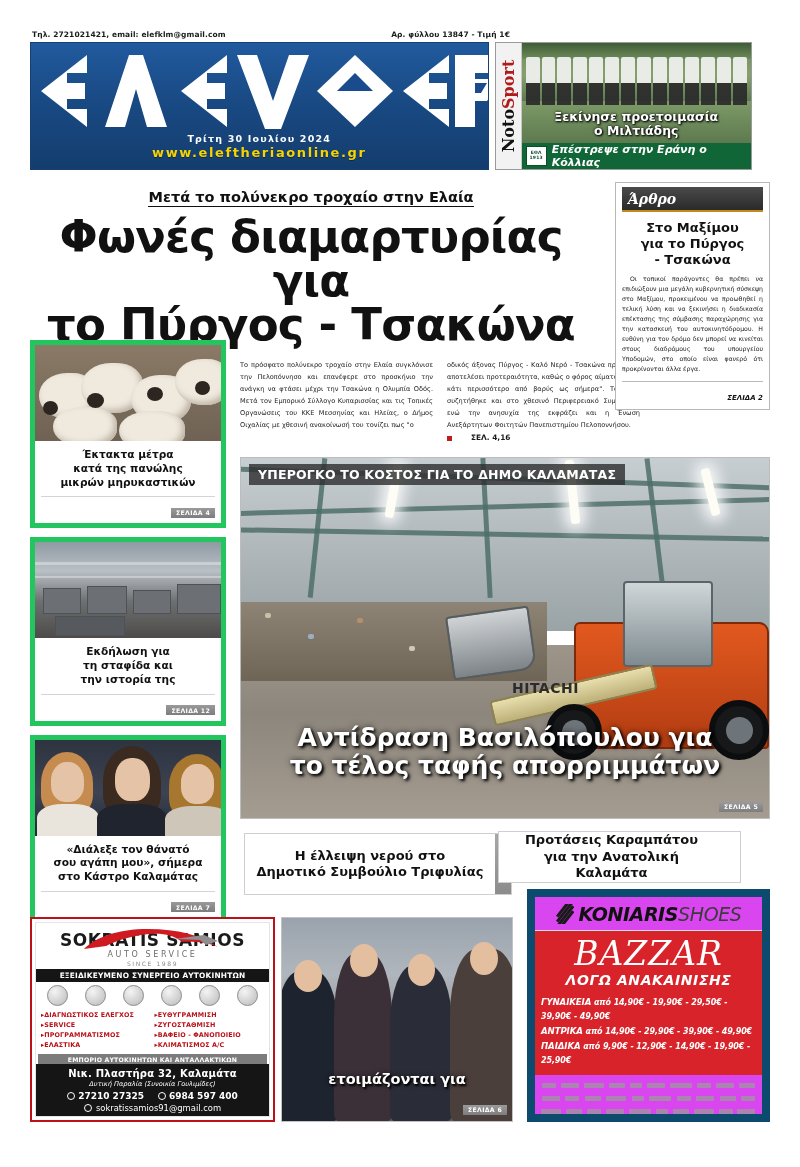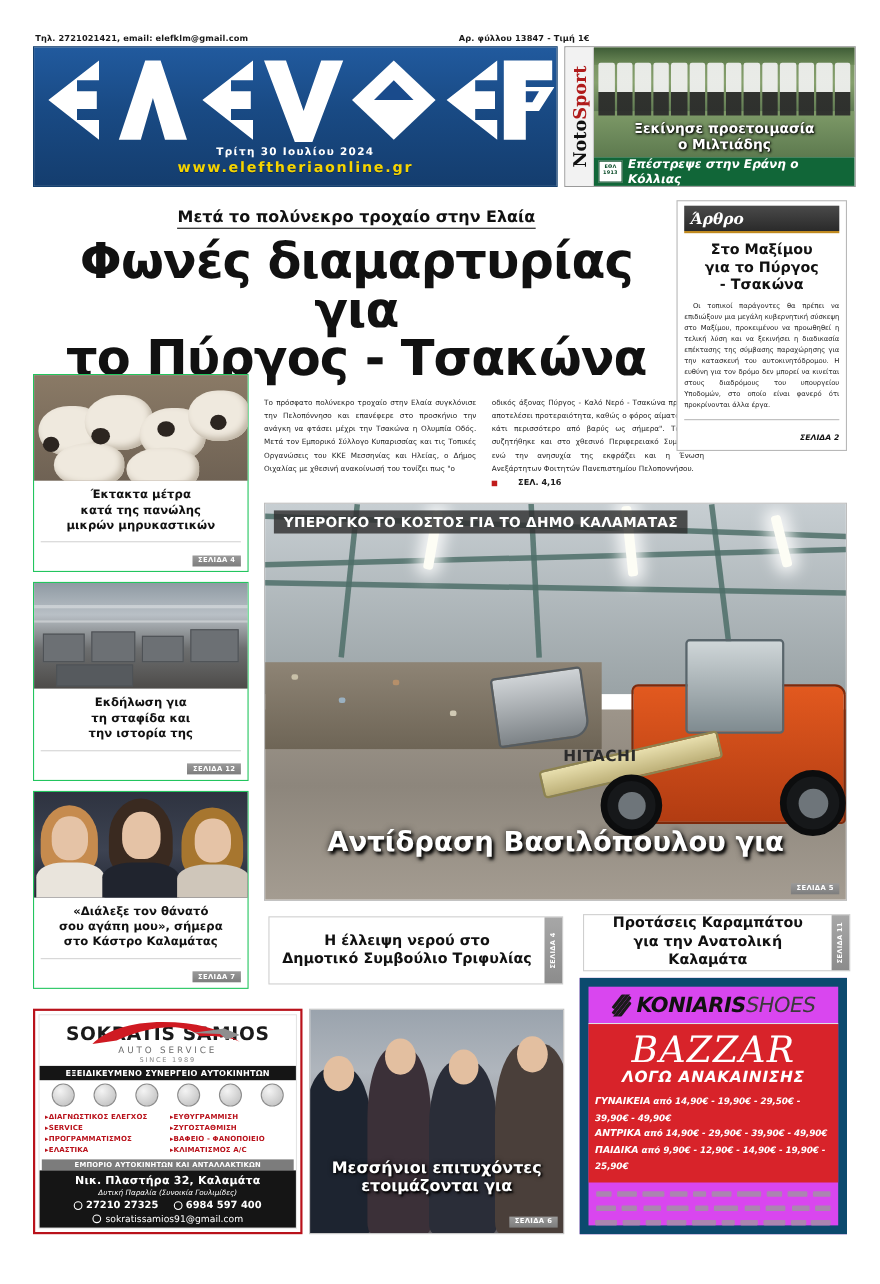--- a/index.html
+++ b/index.html
@@ -5,21 +5,21 @@
 <style>
   * { box-sizing: border-box; margin: 0; padding: 0; }
   body {
     width: 800px; height: 1167px;
     background: #ffffff;
     font-family: "DejaVu Sans", "Liberation Sans", sans-serif;
     color: #111;
     overflow: hidden;
     position: relative;
   }
-  .page { width: 800px; height: 1167px; padding: 30px 22px 18px 30px; position: relative; }
+  .page { width: 800px; height: 1167px; padding: 30px 48px 18px 30px; position: relative; }
 
   
   .topbar { display: flex; justify-content: space-between; align-items: flex-end; font-size: 7.5px; color: #1a1a1a; padding: 0 2px 3px 2px; letter-spacing: .1px; }
   .topbar .left { font-weight: bold; }
   .topbar .right { font-weight: bold; margin-right: 240px; }
 
   
   .masthead-row { display: flex; gap: 6px; align-items: stretch; }
   .masthead {
     flex: 1 1 auto; background: #1a4b8c; position: relative;
@@ -74,21 +74,21 @@
 
   
   .lead { display: flex; gap: 14px; margin: 12px 0 0 210px; width: 400px; }
   .lead .col { flex: 1; font-size: 6.6px; line-height: 1.82; text-align: justify; color: #1c1c1c; }
   .lead .col p { text-indent: 0; }
   .sel-inline { display: inline-flex; align-items: center; gap: 19px; font-weight: bold; font-size: 7.4px; }
   .sel-inline i { width: 5px; height: 5px; background: #c01c1c; display: inline-block; }
 
   
   .leftcol { position: absolute; left: 30px; top: 340px; width: 196px; }
-  .lcard { border: 1px solid #22c55e; background: #fff; margin-bottom: 9px; }
+  .lcard { border: 5px solid #22c55e; background: #fff; margin-bottom: 9px; }
   .lphoto { height: 96px; overflow: hidden; position: relative; }
   .lcap { text-align: center; font-size: 10.6px; font-weight: bold; line-height: 1.3; padding: 7px 4px 3px 4px; }
   .lsel { border-top: 1px solid #d4d4d4; margin: 4px 6px 4px 6px; padding-top: 3px; text-align: right; }
   .selbadge { display:inline-block; background: linear-gradient(180deg,#9a9a9a,#7d7d7d); color: #fff; font-size: 6.2px; font-weight: bold; letter-spacing: .3px; padding: 1.5px 5px; }
 
   
   .ph-sheep { background: linear-gradient(180deg,#8a7a66,#6f6254); }
   .ph-sheep .s { position: absolute; border-radius: 48% 42% 45% 50%; background: #efe9de; box-shadow: inset -3px -3px 6px #bdb3a3; }
   .ph-sheep .h { position: absolute; border-radius: 50%; background: #2c2520; }
   
@@ -123,21 +123,21 @@
   .mp-head { position: absolute; left: 0; right: 0; bottom: 38px; text-align: center; padding: 0 10px; }
   .mp-head div { color: #fff; font-size: 25px; font-weight: bold; line-height: 1.12; text-shadow: 2px 2px 3px #000, 0 0 6px rgba(0,0,0,.7); }
   .mp-sel { position: absolute; right: 6px; bottom: 5px; }
 
   
   .hbox { position: absolute; border: 1px solid #cfcfcf; background: #fff; display: flex; align-items: stretch; }
   .hbox .txt { flex: 1; display: flex; align-items: center; justify-content: center; text-align: center; font-size: 13px; font-weight: bold; line-height: 1.26; padding: 6px 8px; }
   .hbox .rail { width: 16px; background: linear-gradient(180deg,#a7a7a7,#8c8c8c); position: relative; }
   .hbox .rail span { position: absolute; left: 50%; top: 50%; transform: translate(-50%,-50%) rotate(-90deg); white-space: nowrap; color: #fff; font-size: 6px; font-weight: bold; letter-spacing: .3px; }
   #hbox-trifylia { left: 244px; top: 833px; width: 268px; height: 62px; }
-  #hbox-karampatos { left: 530px; top: 831px; width: 243px; height: 52px; }
+  #hbox-karampatos { left: 498px; top: 831px; width: 243px; height: 52px; align-items: center; }
 
   
   .autoad { position: absolute; left: 30px; top: 917px; width: 245px; height: 205px; border: 2px solid #b9121b; background: #fff; padding: 3px; }
   .aa-inner { border: 1px solid #e4e4e4; height: 100%; display: flex; flex-direction: column; }
   .aa-car { height: 34px; position: relative; }
   .aa-car svg { position: absolute; left: 50%; top: 2px; transform: translateX(-50%); }
   .aa-name { text-align: center; font-size: 17px; font-weight: bold; letter-spacing: .6px; color: #1a1a1a; margin-top: -4px; }
   .aa-sub { text-align: center; font-size: 8px; letter-spacing: 2.6px; color: #6d6d6d; }
   .aa-since { text-align: center; font-size: 6px; letter-spacing: 1.6px; color: #8a8a8a; margin-top: 1px; }
   .aa-band { background: #151515; color: #fff; text-align: center; font-size: 7.4px; font-weight: bold; letter-spacing: .2px; padding: 2px 0; margin-top: 2px; }
@@ -387,20 +387,21 @@
       <div class="mp-cab"></div>
       <div class="mp-arm"></div>
       <div class="mp-bucket"></div>
       <div class="mp-wheel" style="left:30%; width:56px; height:56px;"></div>
       <div class="mp-wheel" style="right:6%; width:60px; height:60px;"></div>
     </div>
     <div class="mp-brand">HITACHI</div>
     <div class="mp-kicker">ΥΠΕΡΟΓΚΟ ΤΟ ΚΟΣΤΟΣ ΓΙΑ ΤΟ ΔΗΜΟ ΚΑΛΑΜΑΤΑΣ</div>
     <div class="mp-head">
       <div>Αντίδραση Βασιλόπουλου για</div>
+      <div>το τέλος ταφής απορριμμάτων</div>
     </div>
     <div class="mp-sel">
       <span class="selbadge">ΣΕΛΙΔΑ 5</span>
     </div>
   </div>
 
   <div class="hbox" id="hbox-trifylia">
     <div class="txt">
       <div>
         <div>Η έλλειψη νερού στο</div>
@@ -483,21 +484,20 @@
   <div class="studphoto">
     <div class="sp-person" style="left:-6px; width:62px; height:150px; background:#1d2430;"></div>
     <div class="sp-head" style="left:12px; top:42px; width:28px; height:32px;"></div>
     <div class="sp-person" style="left:52px; width:58px; height:168px; background:#3b3038;"></div>
     <div class="sp-head" style="left:68px; top:26px; width:28px; height:33px;"></div>
     <div class="sp-person" style="left:108px; width:62px; height:156px; background:#2a2d38;"></div>
     <div class="sp-head" style="left:126px; top:36px; width:27px; height:32px;"></div>
     <div class="sp-person" style="left:168px; width:70px; height:172px; background:#4a3f3a;"></div>
     <div class="sp-head" style="left:188px; top:24px; width:28px; height:33px;"></div>
     <div class="sp-cap">
-      <div>Μεσσήνιοι επιτυχόντες</div>
       <div>ετοιμάζονται για</div>
     </div>
     <div class="sp-sel">
       <span class="selbadge">ΣΕΛΙΔΑ 6</span>
     </div>
   </div>
 
   <div class="shoead">
     <div class="sh-top">
       <div class="sh-mark">

